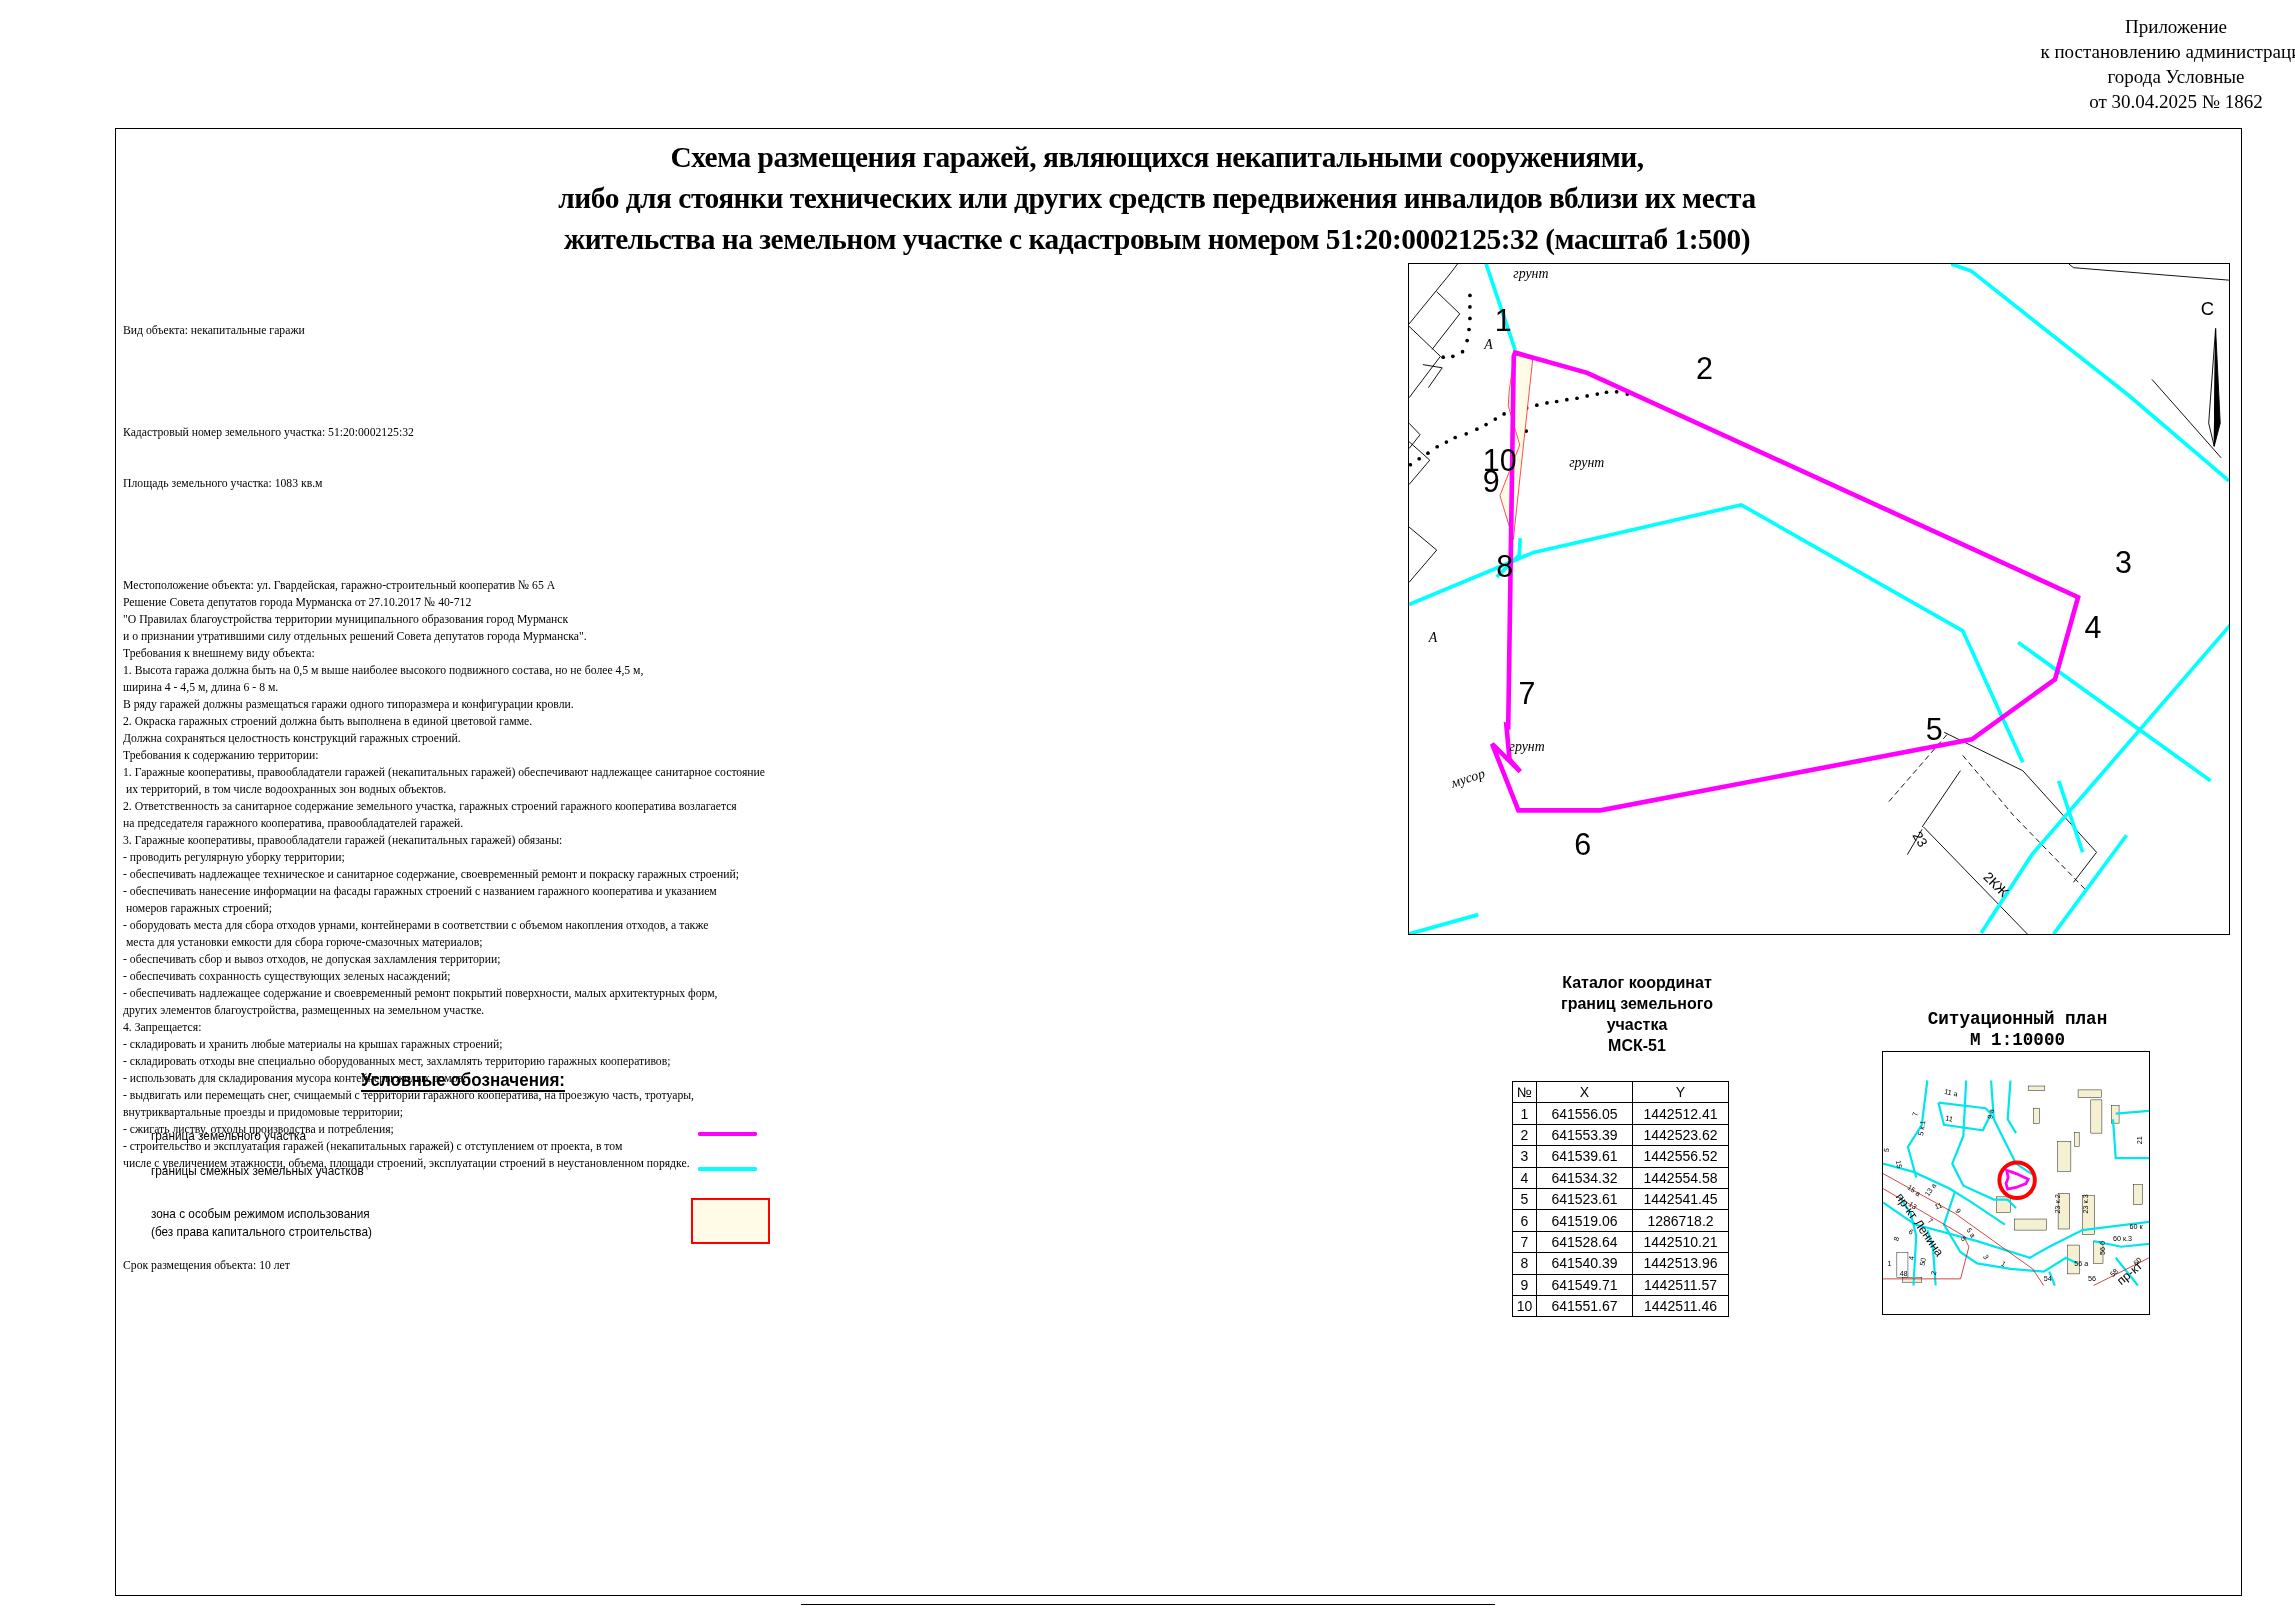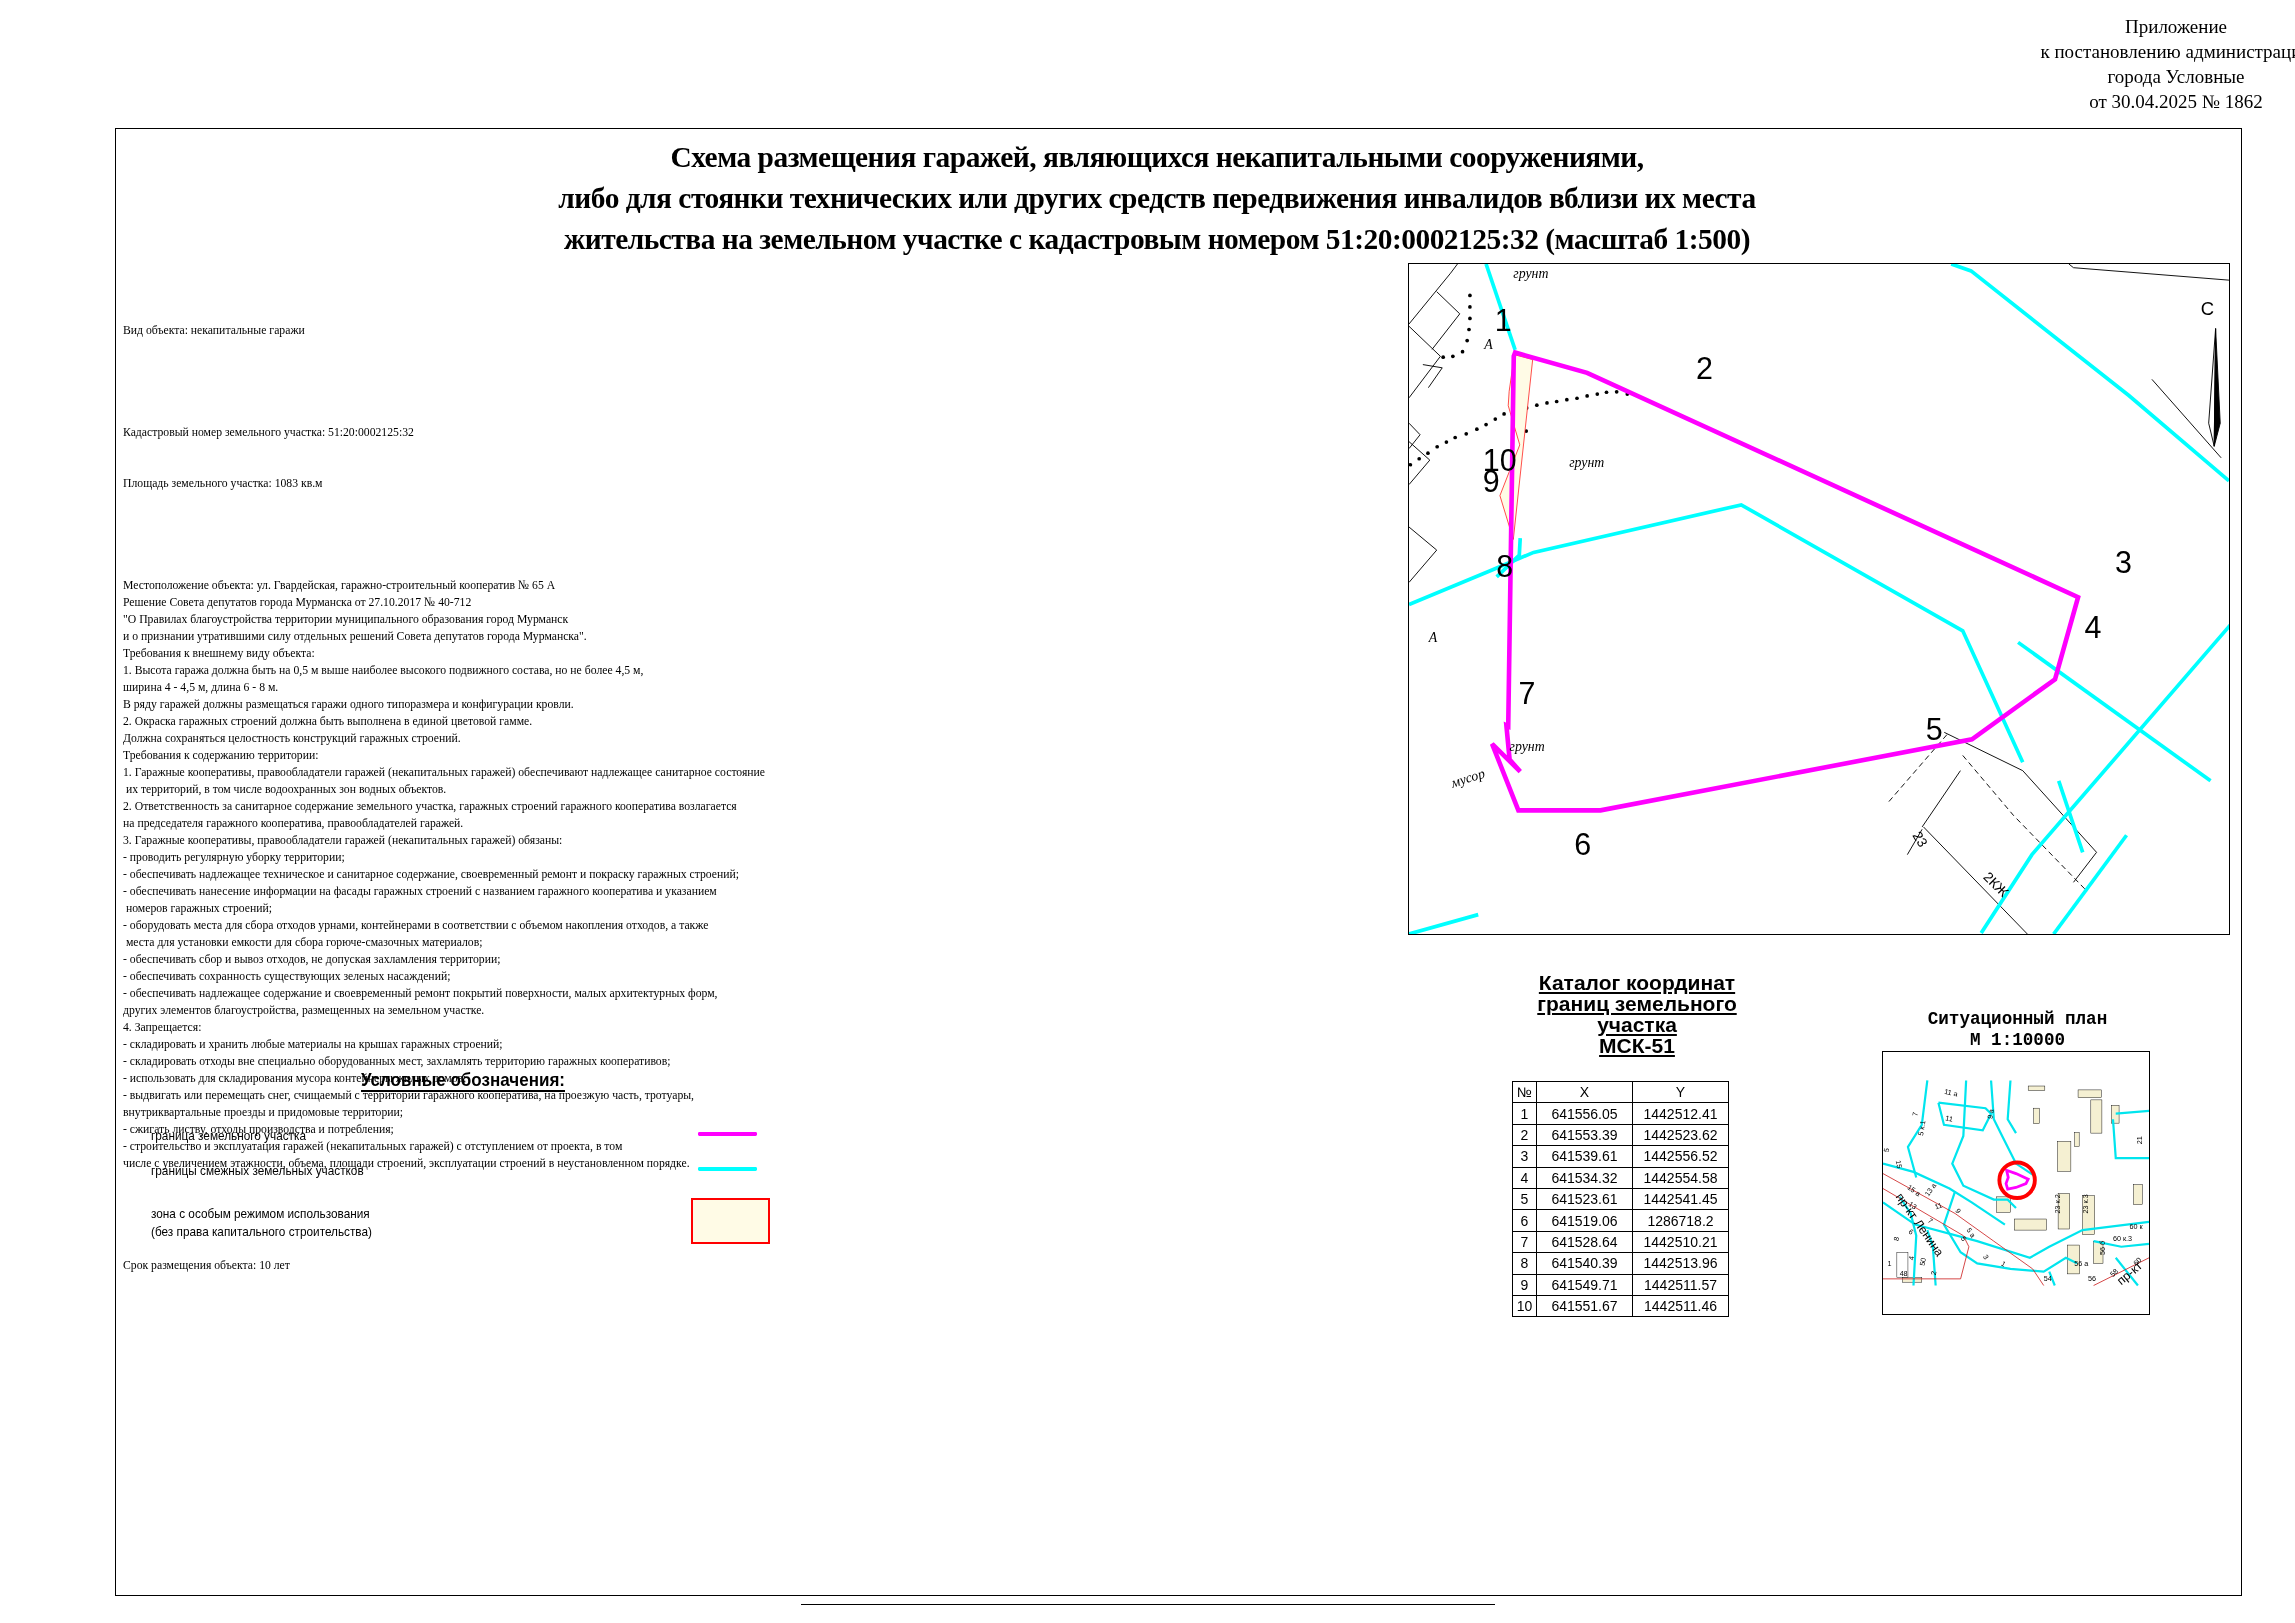--- a/index.html
+++ b/index.html
@@ -13,21 +13,21 @@
   #info { left: 123px; top: 287px; width: 925px; font-size: 13px; line-height: 17px; white-space: pre; transform-origin: left top; transform: scaleX(0.9); }
   #info .gap { height: 17px; }
 
   #legend-title { left: 324px; top: 1069px; width: 278px; text-align: center; font-family: "Liberation Sans", sans-serif; font-weight: bold; font-size: 18.5px; text-decoration: underline; text-decoration-thickness: 1.9px; text-underline-offset: 3.7px; transform: scaleX(0.92); }
   .legend-label { font-family: "Liberation Sans", sans-serif; font-size: 13.4px; line-height: 17.6px; transform-origin: left top; transform: scaleX(0.88); white-space: pre; }
   .legend-line { height: 3.7px; border-radius: 1.4px; }
 
   #map { left: 1408px; top: 263px; width: 822px; height: 672px; border: 1.4px solid #000; box-sizing: border-box; overflow: hidden; }
   #map svg { width: 100%; height: 100%; display: block; }
 
-  #catalog-title { left: 1512px; top: 972px; width: 250px; text-align: center; font-family: "Liberation Sans", sans-serif; font-weight: bold; font-size: 21px; line-height: 21px; text-decoration: underline; }
+  #catalog-title { left: 1512px; top: 972px; width: 250px; text-align: center; font-family: "Liberation Sans", sans-serif; font-weight: bold; font-size: 16px; line-height: 21px; }
   #coord-table { left: 1512px; top: 1081px; border-collapse: collapse; font-family: "Liberation Sans", sans-serif; font-size: 14px; }
   #coord-table td, #coord-table th { border: 0.9px solid #000; text-align: center; font-weight: normal; padding: 0; height: 20.4px; }
   #coord-table .c0 { width: 23px; }
   #coord-table .c1 { width: 95px; }
   #coord-table .c2 { width: 95px; }
 
   #sit-title { left: 1874px; top: 1009px; width: 287px; text-align: center; font-family: Liberation Mono, monospace; font-weight: bold; font-size: 17.6px; line-height: 21px; }
   #sit-plan { left: 1882px; top: 1051px; width: 268px; height: 264px; border: 1.4px solid #000; box-sizing: border-box; overflow: hidden; background: #fff; }
   #sit-plan svg { width: 100%; height: 100%; display: block; }
 

